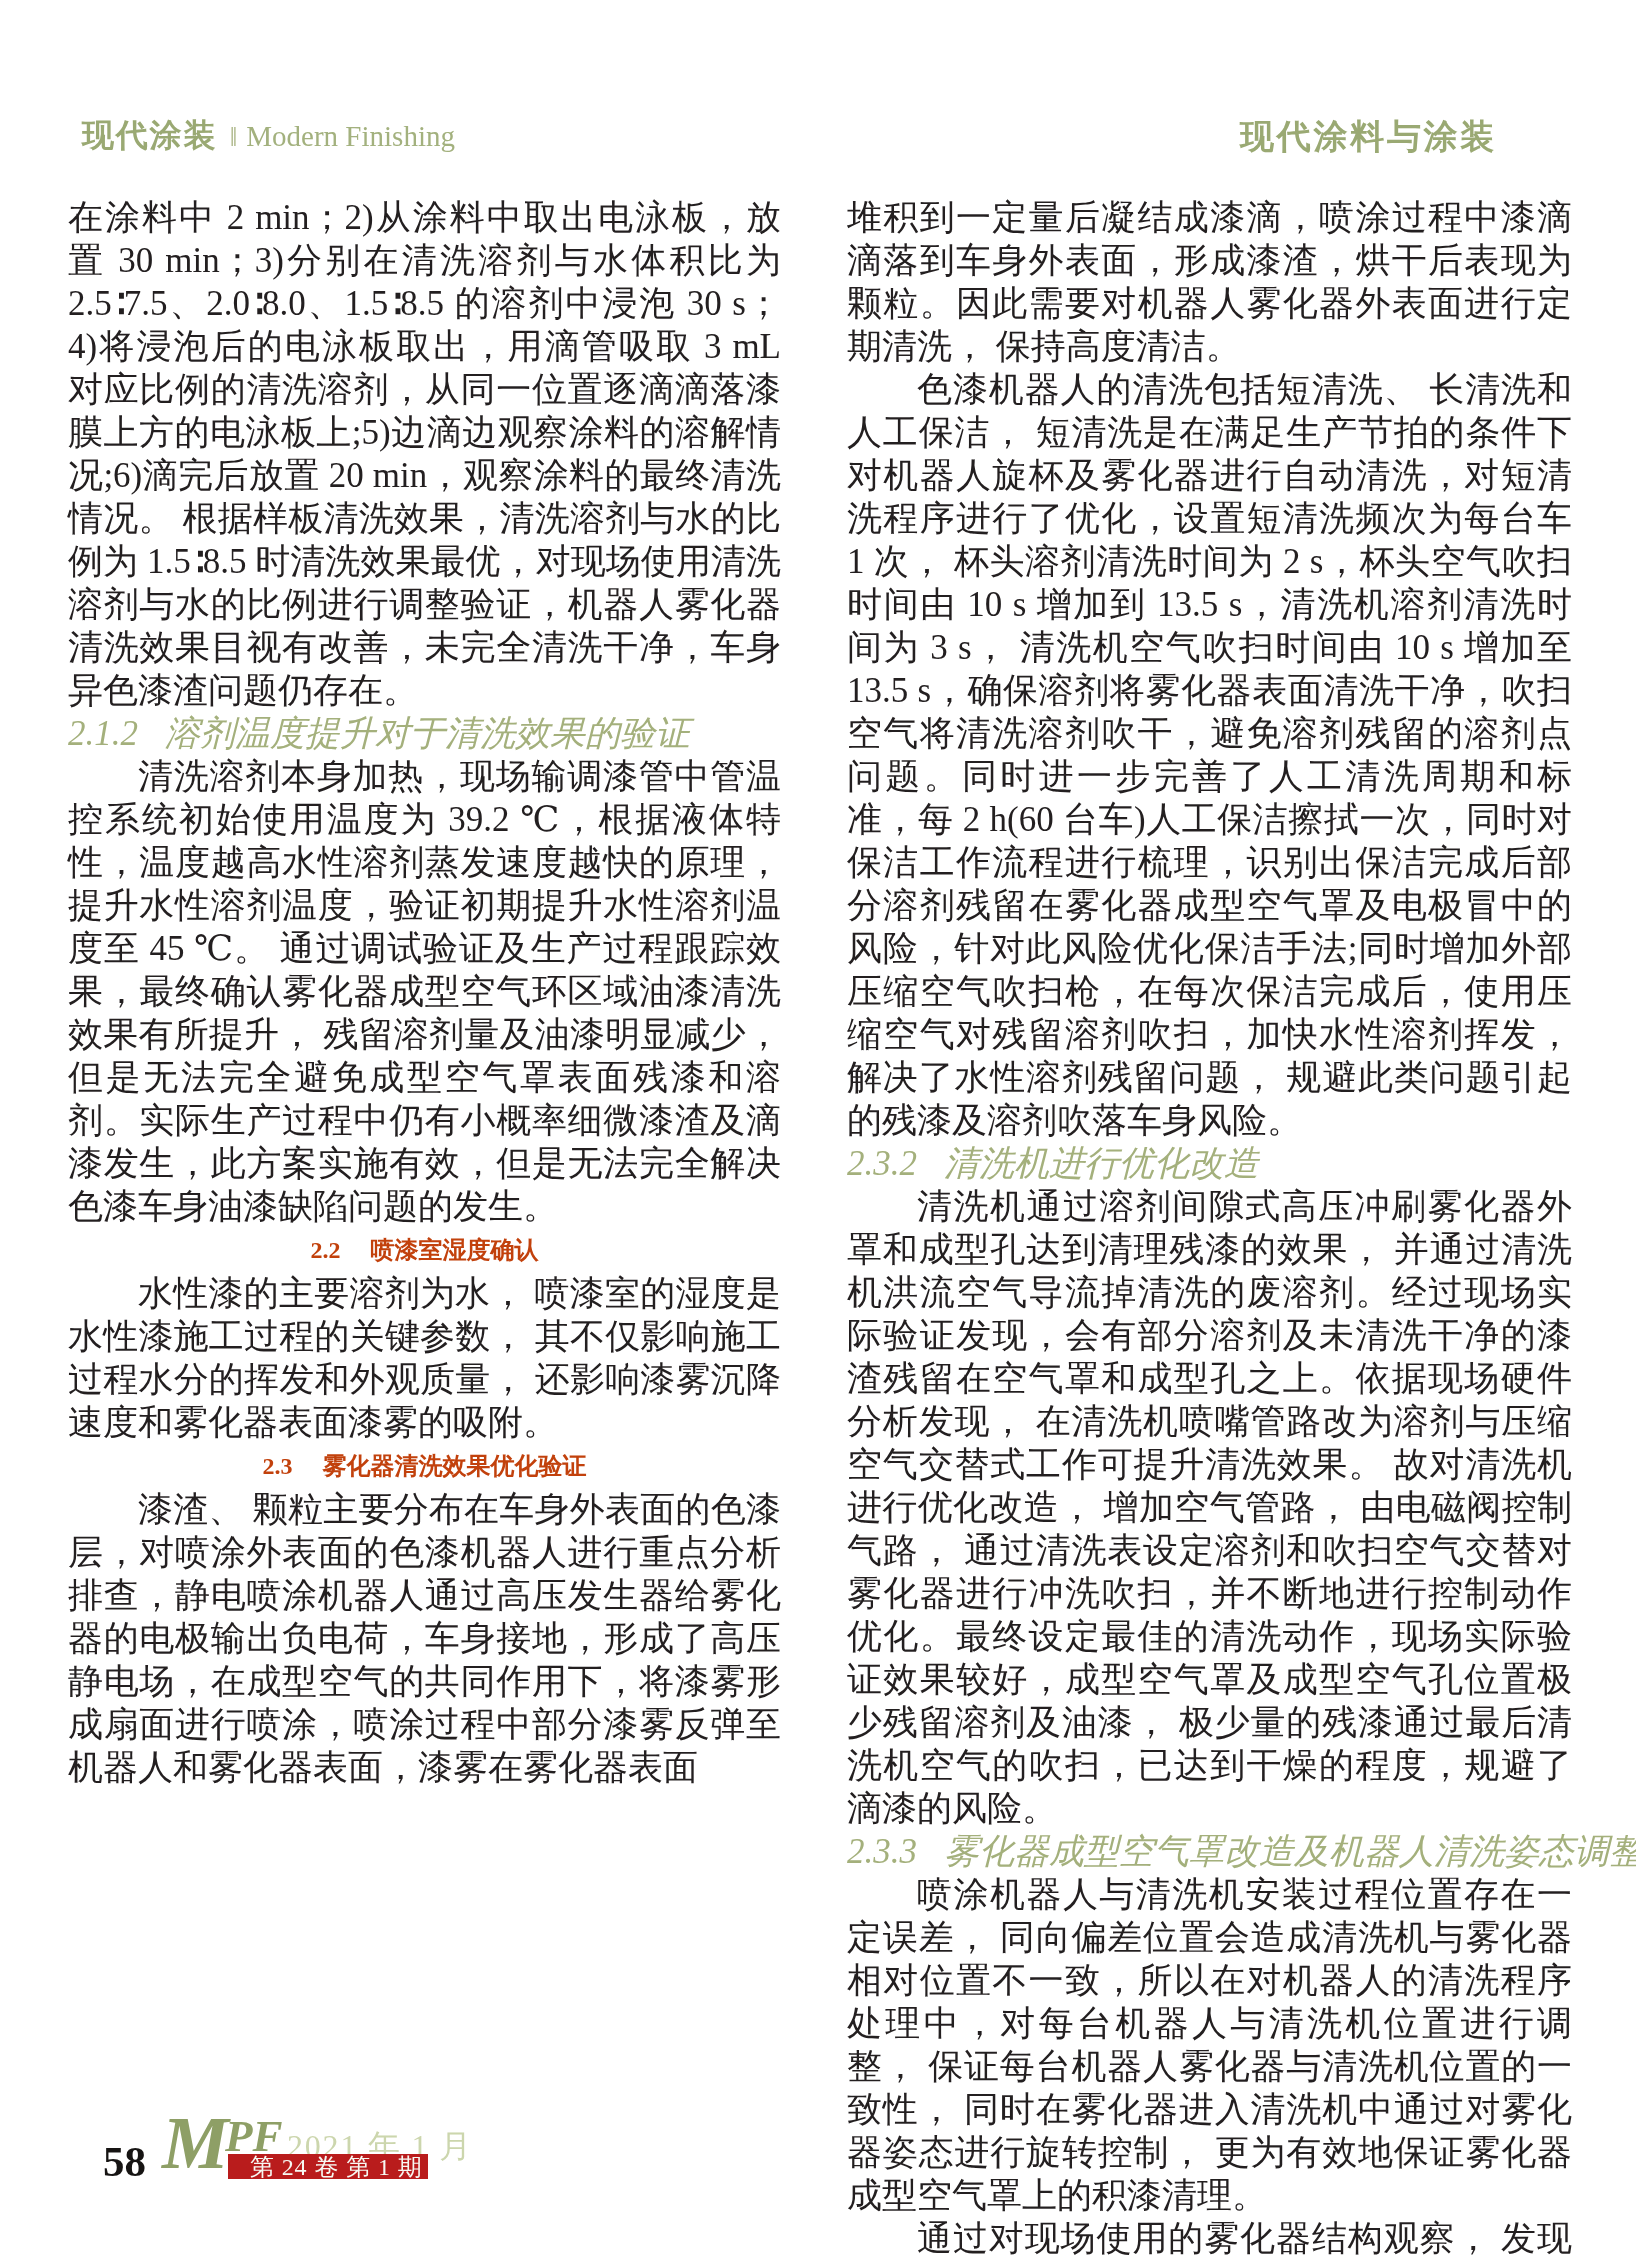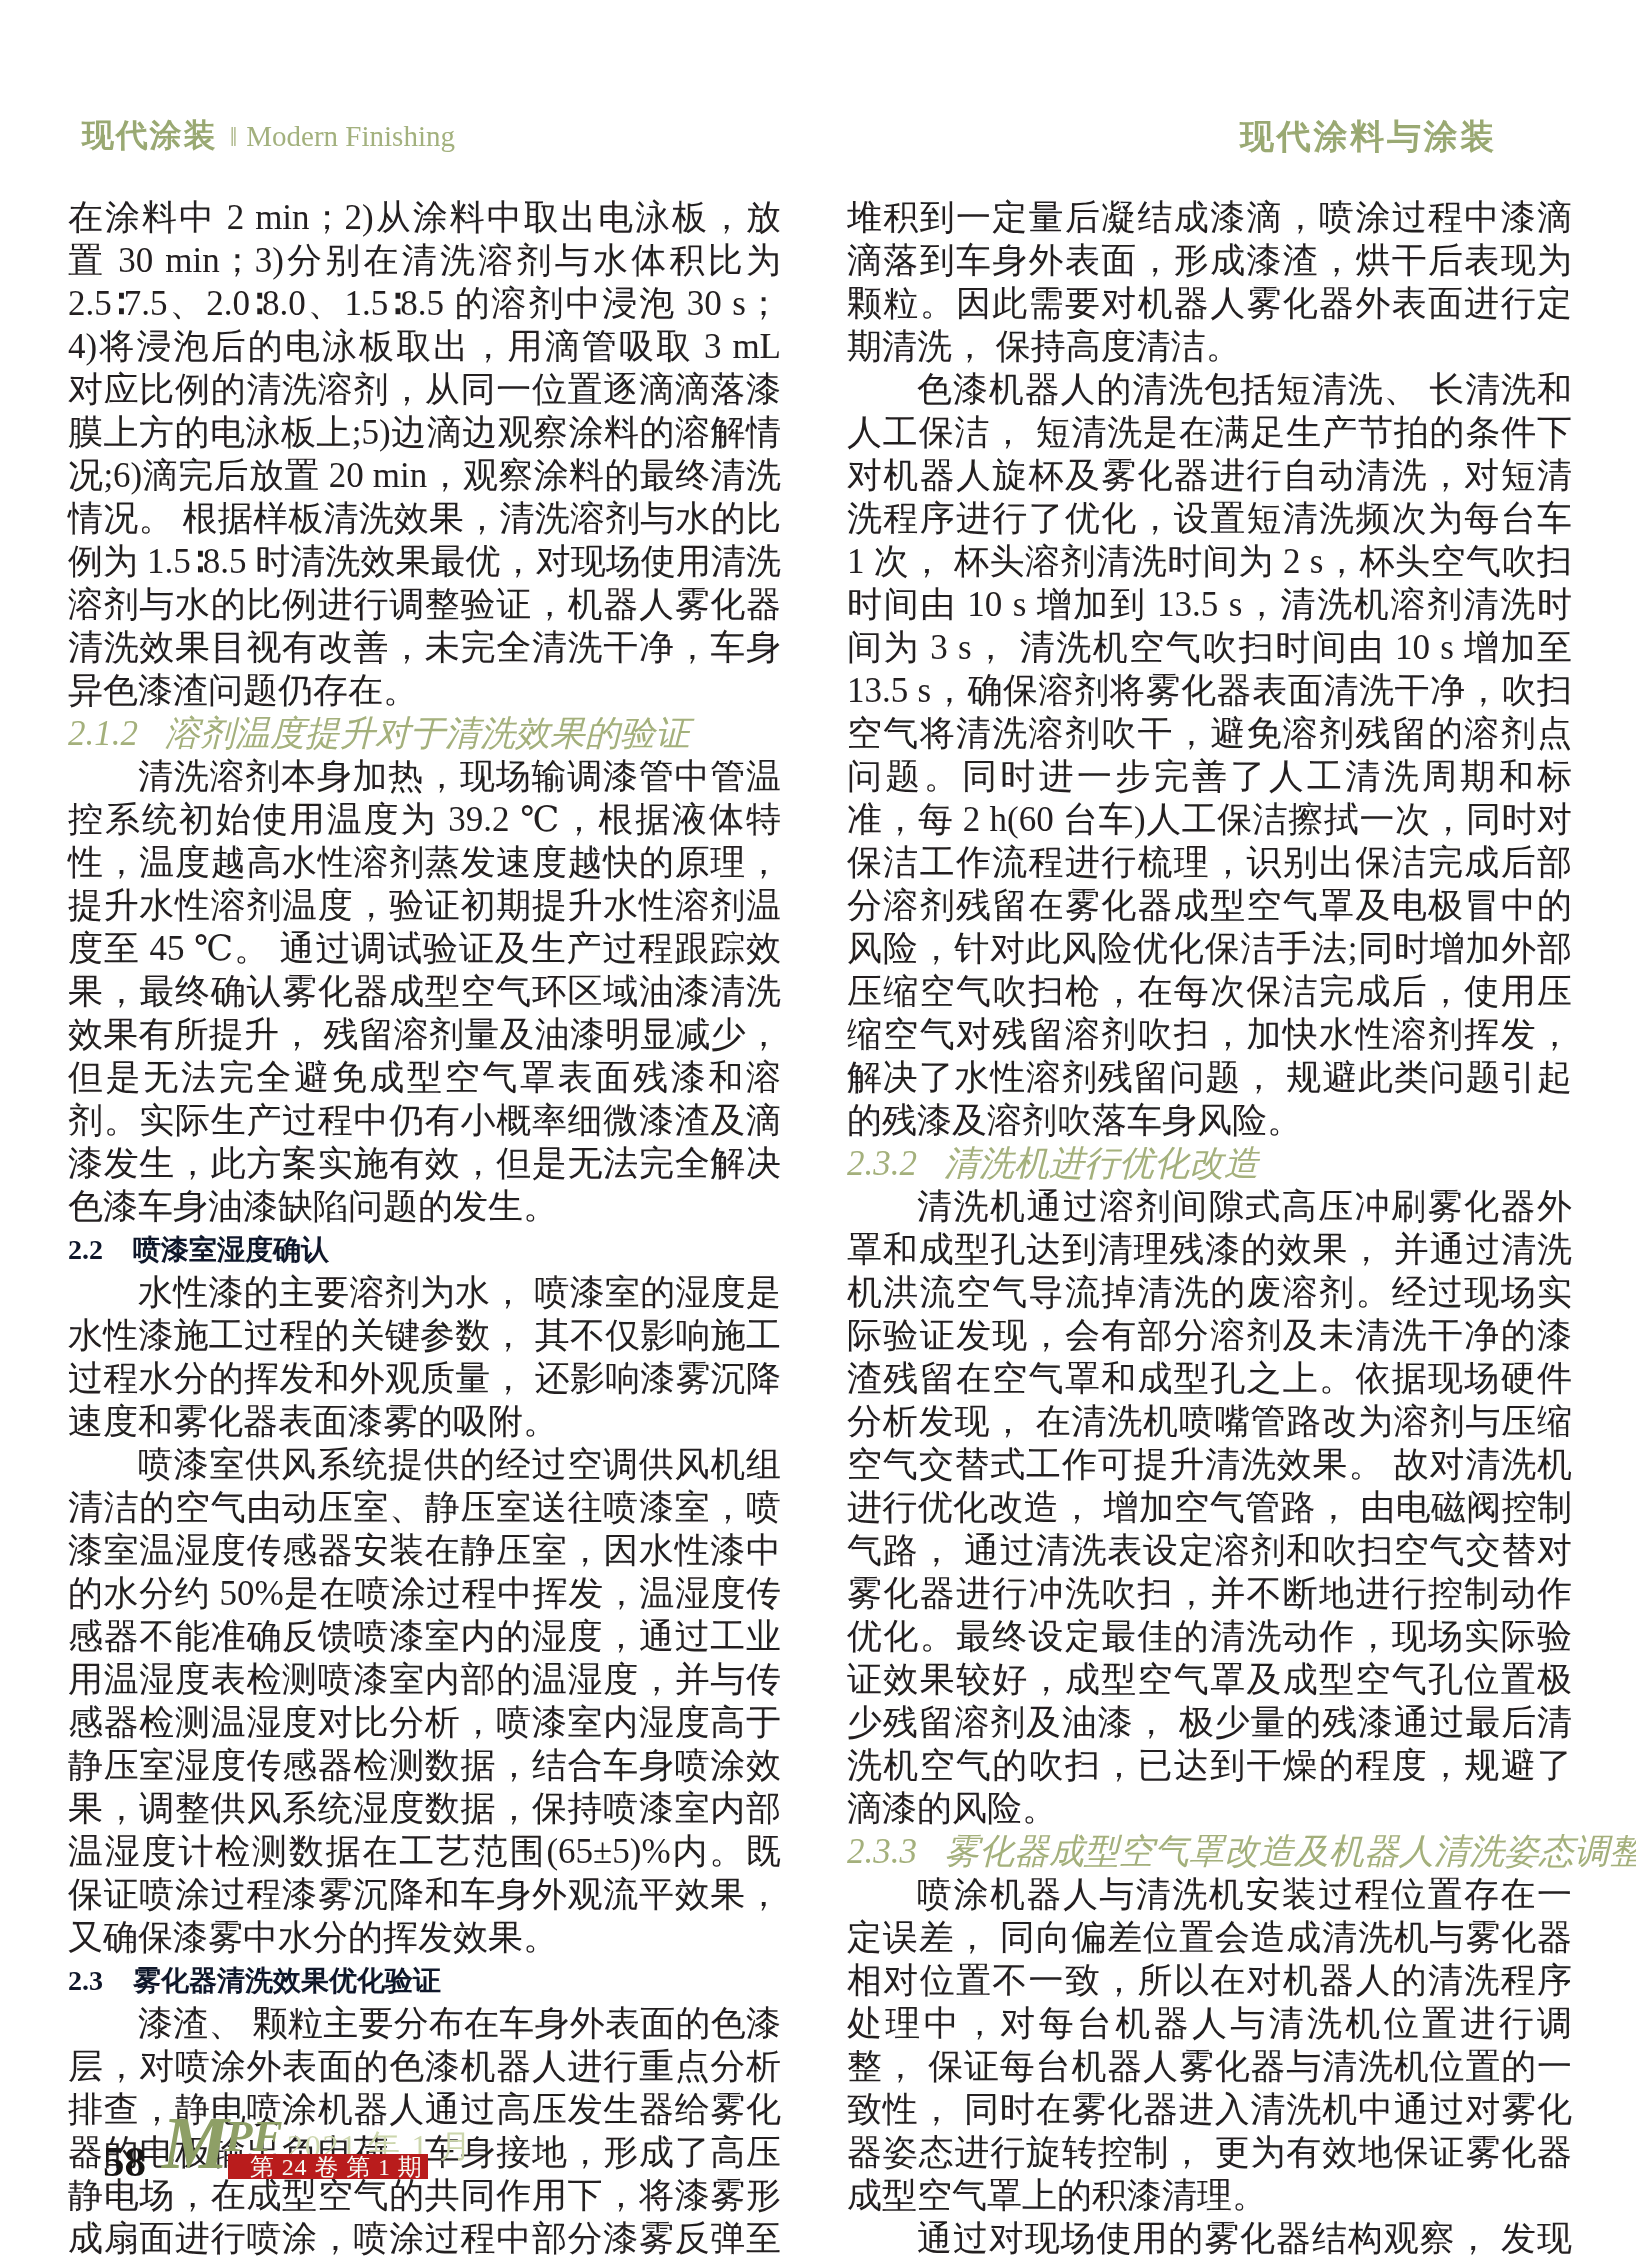--- a/index.html
+++ b/index.html
@@ -35,22 +35,22 @@
     font-size:35px;line-height:43px;
     text-align:justify;text-justify:inter-ideograph;
     color:#231f20;
   }
   #col-left{left:68px;width:713px;}
   #col-right{left:847px;width:725px;}
   .para{margin:0;}
   .para.indent{text-indent:2em;}
   .h2{
     font-family:"Liberation Sans","DejaVu Sans",sans-serif;
-    font-weight:bold;color:#0f172a;font-size:28px;
-    text-align:left;
+    font-weight:bold;color:#c2410c;font-size:24px;
+    text-align:center;
   }
   .h2 .hnum{font-family:"Liberation Serif","DejaVu Serif",serif;margin-right:30px;}
   .h3{
     font-style:italic;color:#a4b07c;font-size:35px;text-align:left;
     white-space:nowrap;
   }
   .h3 .hnum{margin-right:27px;}
   
   .pageno{
     position:absolute;left:103px;top:2137px;
@@ -90,21 +90,20 @@
     <span class="brand-en">Modern Finishing</span>
   </div>
   <div class="hdr-right">现代涂料与涂装</div>
 
   <div id="col-left" class="col">
       <div class="para">在涂料中 2 min；2)从涂料中取出电泳板，放置 30 min；3)分别在清洗溶剂与水体积比为 2.5∶7.5、2.0∶8.0、1.5∶8.5 的溶剂中浸泡 30 s；4)将浸泡后的电泳板取出，用滴管吸取 3 mL 对应比例的清洗溶剂，从同一位置逐滴滴落漆膜上方的电泳板上;5)边滴边观察涂料的溶解情况;6)滴完后放置 20 min，观察涂料的最终清洗情况。 根据样板清洗效果，清洗溶剂与水的比例为 1.5∶8.5 时清洗效果最优，对现场使用清洗溶剂与水的比例进行调整验证，机器人雾化器清洗效果目视有改善，未完全清洗干净，车身异色漆渣问题仍存在。</div>
       <div class="h3"><span class="hnum">2.1.2</span><span class="htitle">溶剂温度提升对于清洗效果的验证</span></div>
       <div class="para indent">清洗溶剂本身加热，现场输调漆管中管温控系统初始使用温度为 39.2 ℃，根据液体特性，温度越高水性溶剂蒸发速度越快的原理， 提升水性溶剂温度，验证初期提升水性溶剂温度至 45 ℃。 通过调试验证及生产过程跟踪效果，最终确认雾化器成型空气环区域油漆清洗效果有所提升， 残留溶剂量及油漆明显减少， 但是无法完全避免成型空气罩表面残漆和溶剂。实际生产过程中仍有小概率细微漆渣及滴漆发生，此方案实施有效，但是无法完全解决色漆车身油漆缺陷问题的发生。</div>
       <div class="h2"><span class="hnum">2.2</span><span class="htitle">喷漆室湿度确认</span></div>
       <div class="para indent">水性漆的主要溶剂为水， 喷漆室的湿度是水性漆施工过程的关键参数， 其不仅影响施工过程水分的挥发和外观质量， 还影响漆雾沉降速度和雾化器表面漆雾的吸附。</div>
-      <div class="para indent">喷漆室供风系统提供的经过空调供风机组清洁的空气由动压室、静压室送往喷漆室，喷漆室温湿度传感器安装在静压室，因水性漆中的水分约 50%是在喷涂过程中挥发，温湿度传感器不能准确反馈喷漆室内的湿度，通过工业用温湿度表检测喷漆室内部的温湿度，并与传感器检测温湿度对比分析，喷漆室内湿度高于静压室湿度传感器检测数据，结合车身喷涂效果，调整供风系统湿度数据，保持喷漆室内部温湿度计检测数据在工艺范围(65±5)%内。既保证喷涂过程漆雾沉降和车身外观流平效果，又确保漆雾中水分的挥发效果。</div>
       <div class="h2"><span class="hnum">2.3</span><span class="htitle">雾化器清洗效果优化验证</span></div>
       <div class="para indent">漆渣、 颗粒主要分布在车身外表面的色漆层，对喷涂外表面的色漆机器人进行重点分析排查，静电喷涂机器人通过高压发生器给雾化器的电极输出负电荷，车身接地，形成了高压静电场，在成型空气的共同作用下，将漆雾形成扇面进行喷涂，喷涂过程中部分漆雾反弹至机器人和雾化器表面，漆雾在雾化器表面</div>
     </div>
   <div id="col-right" class="col">
       <div class="para">堆积到一定量后凝结成漆滴，喷涂过程中漆滴滴落到车身外表面，形成漆渣，烘干后表现为颗粒。因此需要对机器人雾化器外表面进行定期清洗， 保持高度清洁。</div>
       <div class="para indent">色漆机器人的清洗包括短清洗、 长清洗和人工保洁， 短清洗是在满足生产节拍的条件下对机器人旋杯及雾化器进行自动清洗，对短清洗程序进行了优化，设置短清洗频次为每台车 1 次， 杯头溶剂清洗时间为 2 s，杯头空气吹扫时间由 10 s 增加到 13.5 s，清洗机溶剂清洗时间为 3 s， 清洗机空气吹扫时间由 10 s 增加至 13.5 s，确保溶剂将雾化器表面清洗干净，吹扫空气将清洗溶剂吹干，避免溶剂残留的溶剂点问题。同时进一步完善了人工清洗周期和标准，每 2 h(60 台车)人工保洁擦拭一次，同时对保洁工作流程进行梳理，识别出保洁完成后部分溶剂残留在雾化器成型空气罩及电极冒中的风险，针对此风险优化保洁手法;同时增加外部压缩空气吹扫枪，在每次保洁完成后，使用压缩空气对残留溶剂吹扫，加快水性溶剂挥发，解决了水性溶剂残留问题， 规避此类问题引起的残漆及溶剂吹落车身风险。</div>
       <div class="h3"><span class="hnum">2.3.2</span><span class="htitle">清洗机进行优化改造</span></div>
       <div class="para indent">清洗机通过溶剂间隙式高压冲刷雾化器外罩和成型孔达到清理残漆的效果， 并通过清洗机洪流空气导流掉清洗的废溶剂。经过现场实际验证发现，会有部分溶剂及未清洗干净的漆渣残留在空气罩和成型孔之上。依据现场硬件分析发现， 在清洗机喷嘴管路改为溶剂与压缩空气交替式工作可提升清洗效果。 故对清洗机进行优化改造， 增加空气管路， 由电磁阀控制气路， 通过清洗表设定溶剂和吹扫空气交替对雾化器进行冲洗吹扫，并不断地进行控制动作优化。最终设定最佳的清洗动作，现场实际验证效果较好，成型空气罩及成型空气孔位置极少残留溶剂及油漆， 极少量的残漆通过最后清洗机空气的吹扫，已达到干燥的程度，规避了滴漆的风险。</div>
       <div class="h3"><span class="hnum">2.3.3</span><span class="htitle">雾化器成型空气罩改造及机器人清洗姿态调整</span></div>
       <div class="para indent">喷涂机器人与清洗机安装过程位置存在一定误差， 同向偏差位置会造成清洗机与雾化器相对位置不一致，所以在对机器人的清洗程序处理中，对每台机器人与清洗机位置进行调整， 保证每台机器人雾化器与清洗机位置的一致性， 同时在雾化器进入清洗机中通过对雾化器姿态进行旋转控制， 更为有效地保证雾化器成型空气罩上的积漆清理。</div>

